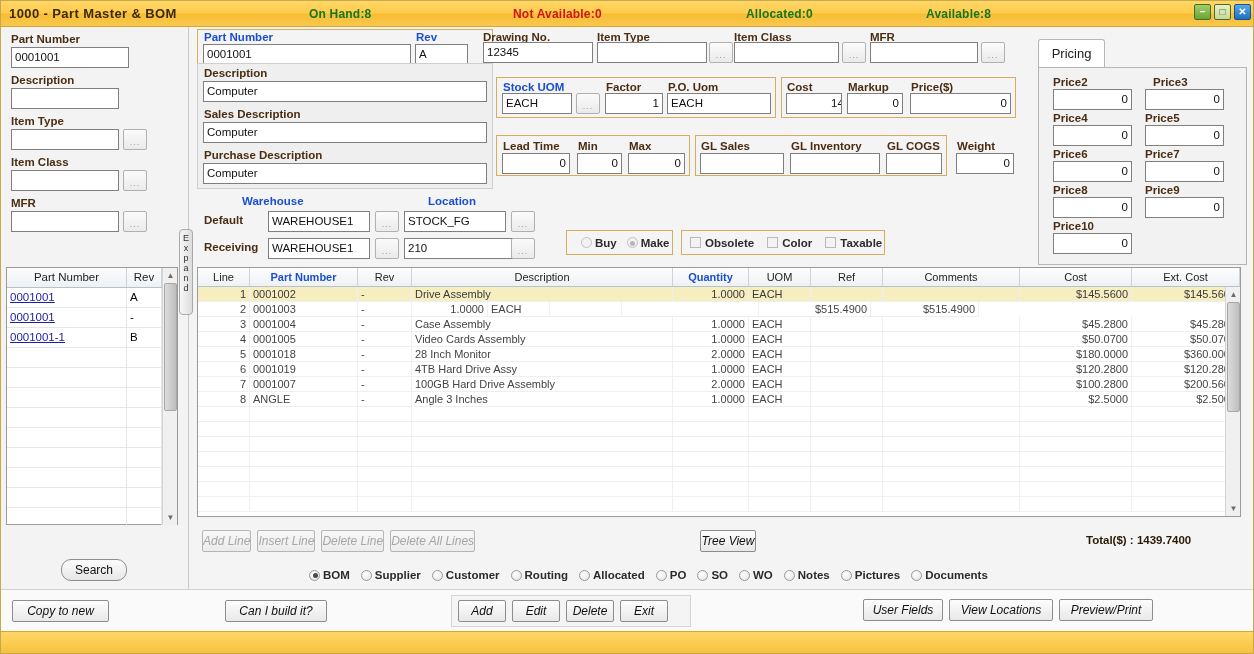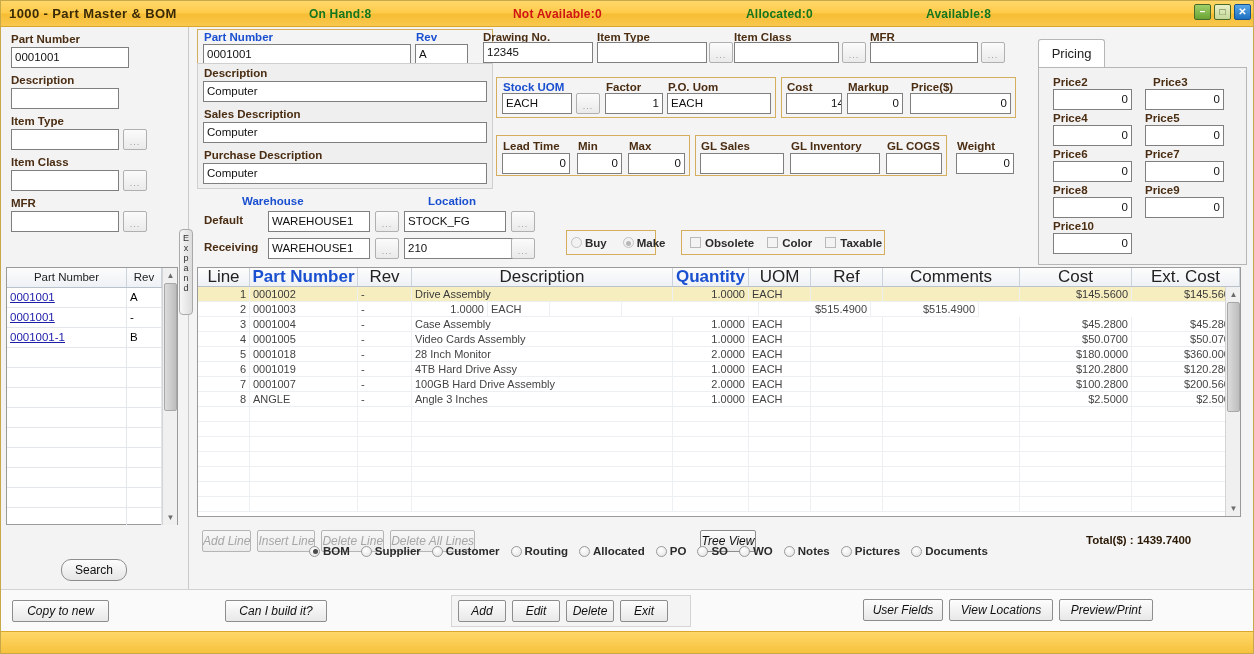--- a/index.html
+++ b/index.html
@@ -130,21 +130,21 @@
     background: #f2f2f2; border: 1px solid #b6b6b6;
   }
 
   
   #bom {
     position: absolute; left: 196px; top: 266px; width: 1044px; height: 250px;
     background: #fff; border: 1px solid #9a9a9a;
   }
   #bom .ghdr { display: flex; height: 19px;
     background: linear-gradient(to bottom,#fdfdfd,#eef1f5); border-bottom: 1px solid #b9c2cc; }
-  #bom .ghdr div { line-height: 18px; text-align: center; font-size: 17px; color: #222;
+  #bom .ghdr div { line-height: 18px; text-align: center; font-size: 11px; color: #222;
     border-right: 1px solid #ccd3db; overflow: hidden; white-space: nowrap; }
   #bom .ghdr div.k { color: #1a4fd0; font-weight: bold; }
   #bom .rows { height: 230px; overflow: hidden; }
   #bom .gr { display: flex; height: 15px; }
   #bom .gr div { line-height: 15px; font-size: 11px; color: #444;
     border-right: 1px solid #edf0f3; border-bottom: 1px solid #edf0f3;
     padding: 0 3px; overflow: hidden; white-space: nowrap; }
   #bom .gr.sel div { background: #f7eec0; color: #3a3a3a; }
   #bom .gr.empty div { color: transparent; }
   .cLine { width: 52px; text-align: right; }
@@ -391,21 +391,21 @@
   <div class="txtbox abs" style="left:403px;top:210px;width:102px;">STOCK_FG</div>
   <div class="elbtn abs" style="left:510px;top:210px;">...</div>
 
   <div class="lbl abs" style="left:203px;top:240px;">Receiving</div>
   <div class="txtbox abs" style="left:267px;top:237px;width:102px;">WAREHOUSE1</div>
   <div class="elbtn abs" style="left:374px;top:237px;">...</div>
   <div class="txtbox abs" style="left:403px;top:237px;width:124px;">210</div>
   <div class="elbtn abs" style="left:510px;top:237px;">...</div>
 
 
-  <div class="grpbox abs" style="left:565px;top:229px;width:90px;height:25px;display:flex;align-items:center;gap:16px;padding-left:4px;" id="buymake-group">
+  <div class="grpbox abs" style="left:565px;top:229px;width:107px;height:25px;display:flex;align-items:center;gap:10px;padding-left:14px;" id="buymake-group">
       <label class="radio dim">
         <i></i>
         <span>Buy</span>
       </label>
       <label class="radio on dim">
         <i></i>
         <span>Make</span>
       </label>
     </div>
 
@@ -651,21 +651,21 @@
 
   <div class="abs" id="gridtoolbar" style="left:201px;top:529px;display:flex;gap:6px;">
       <div class="btn dis">Add Line</div>
       <div class="btn dis">Insert Line</div>
       <div class="btn dis">Delete Line</div>
       <div class="btn dis">Delete All Lines</div>
     </div>
   <div class="btn abs" style="left:699px;top:529px;width:56px;">Tree View</div>
   <div id="total">Total($) : 1439.7400</div>
 
-  <div class="abs" id="sectiontabs" style="left:308px;top:544px;display:flex;gap:11px;align-items:flex-end;">
+  <div class="abs" id="sectiontabs" style="left:308px;top:568px;display:flex;gap:11px;align-items:flex-end;">
       <label class="radio on">
         <i></i>
         <span>BOM</span>
       </label>
       <label class="radio">
         <i></i>
         <span>Supplier</span>
       </label>
       <label class="radio">
         <i></i>

